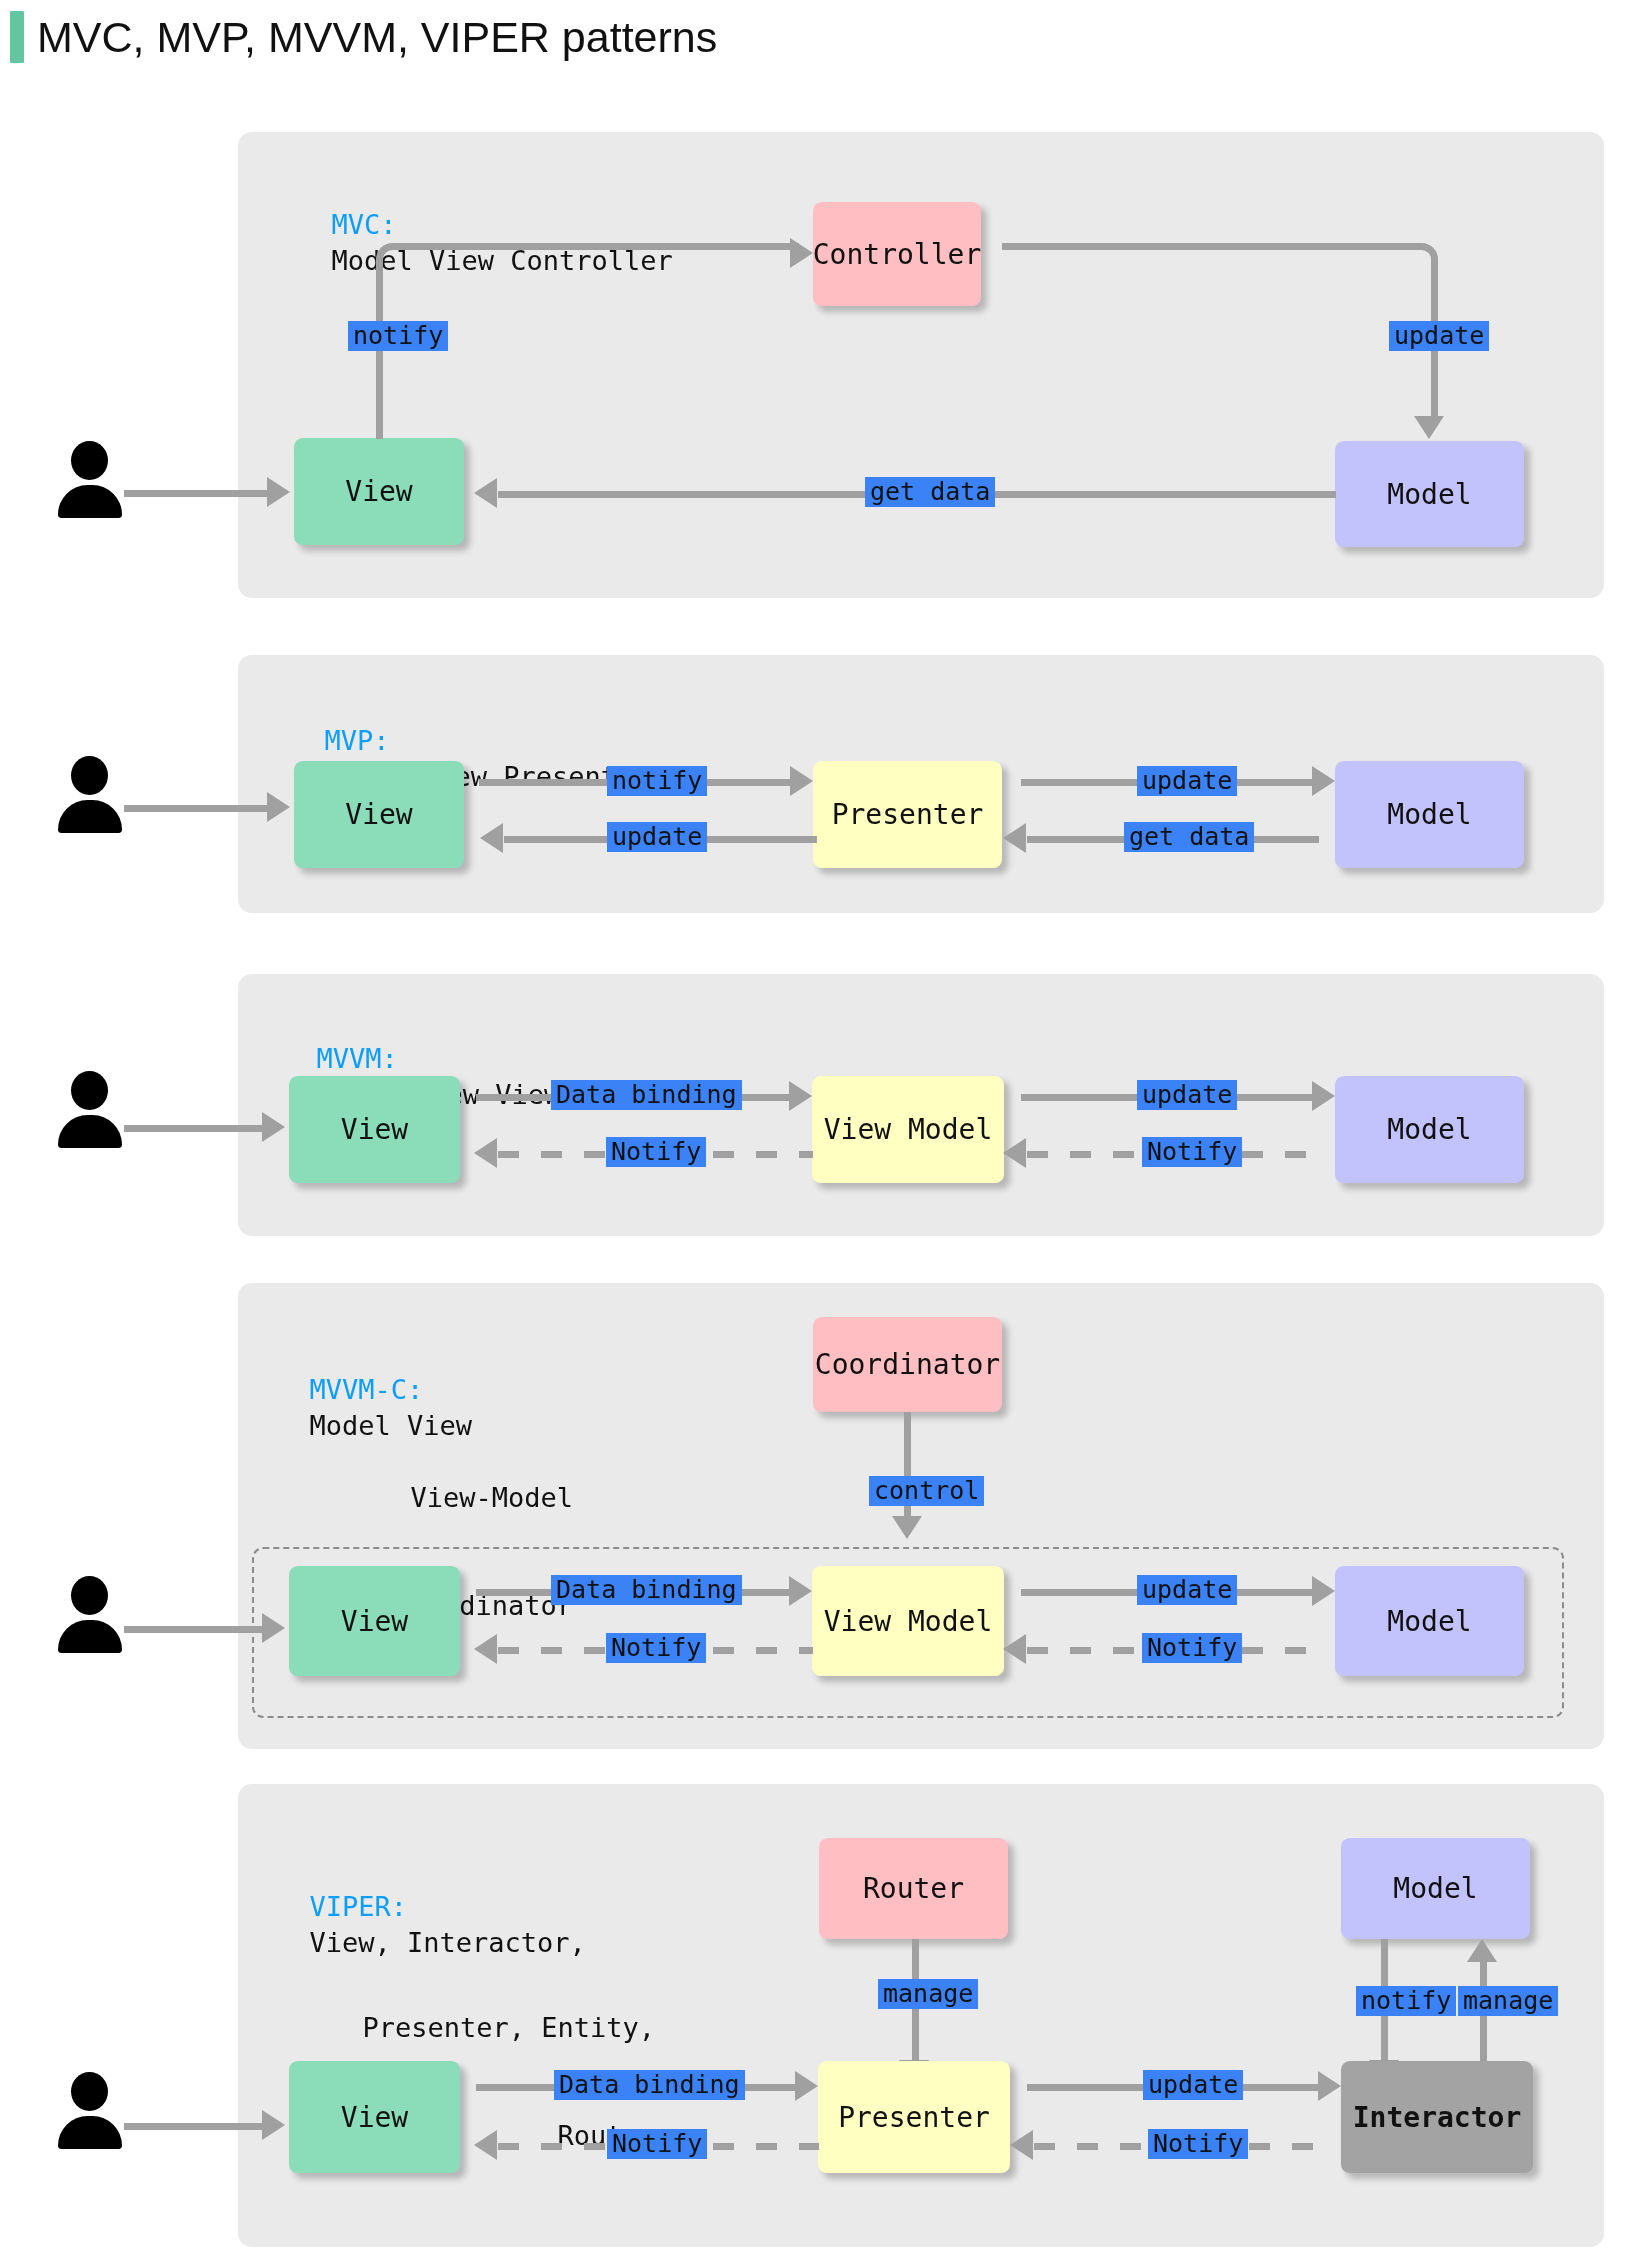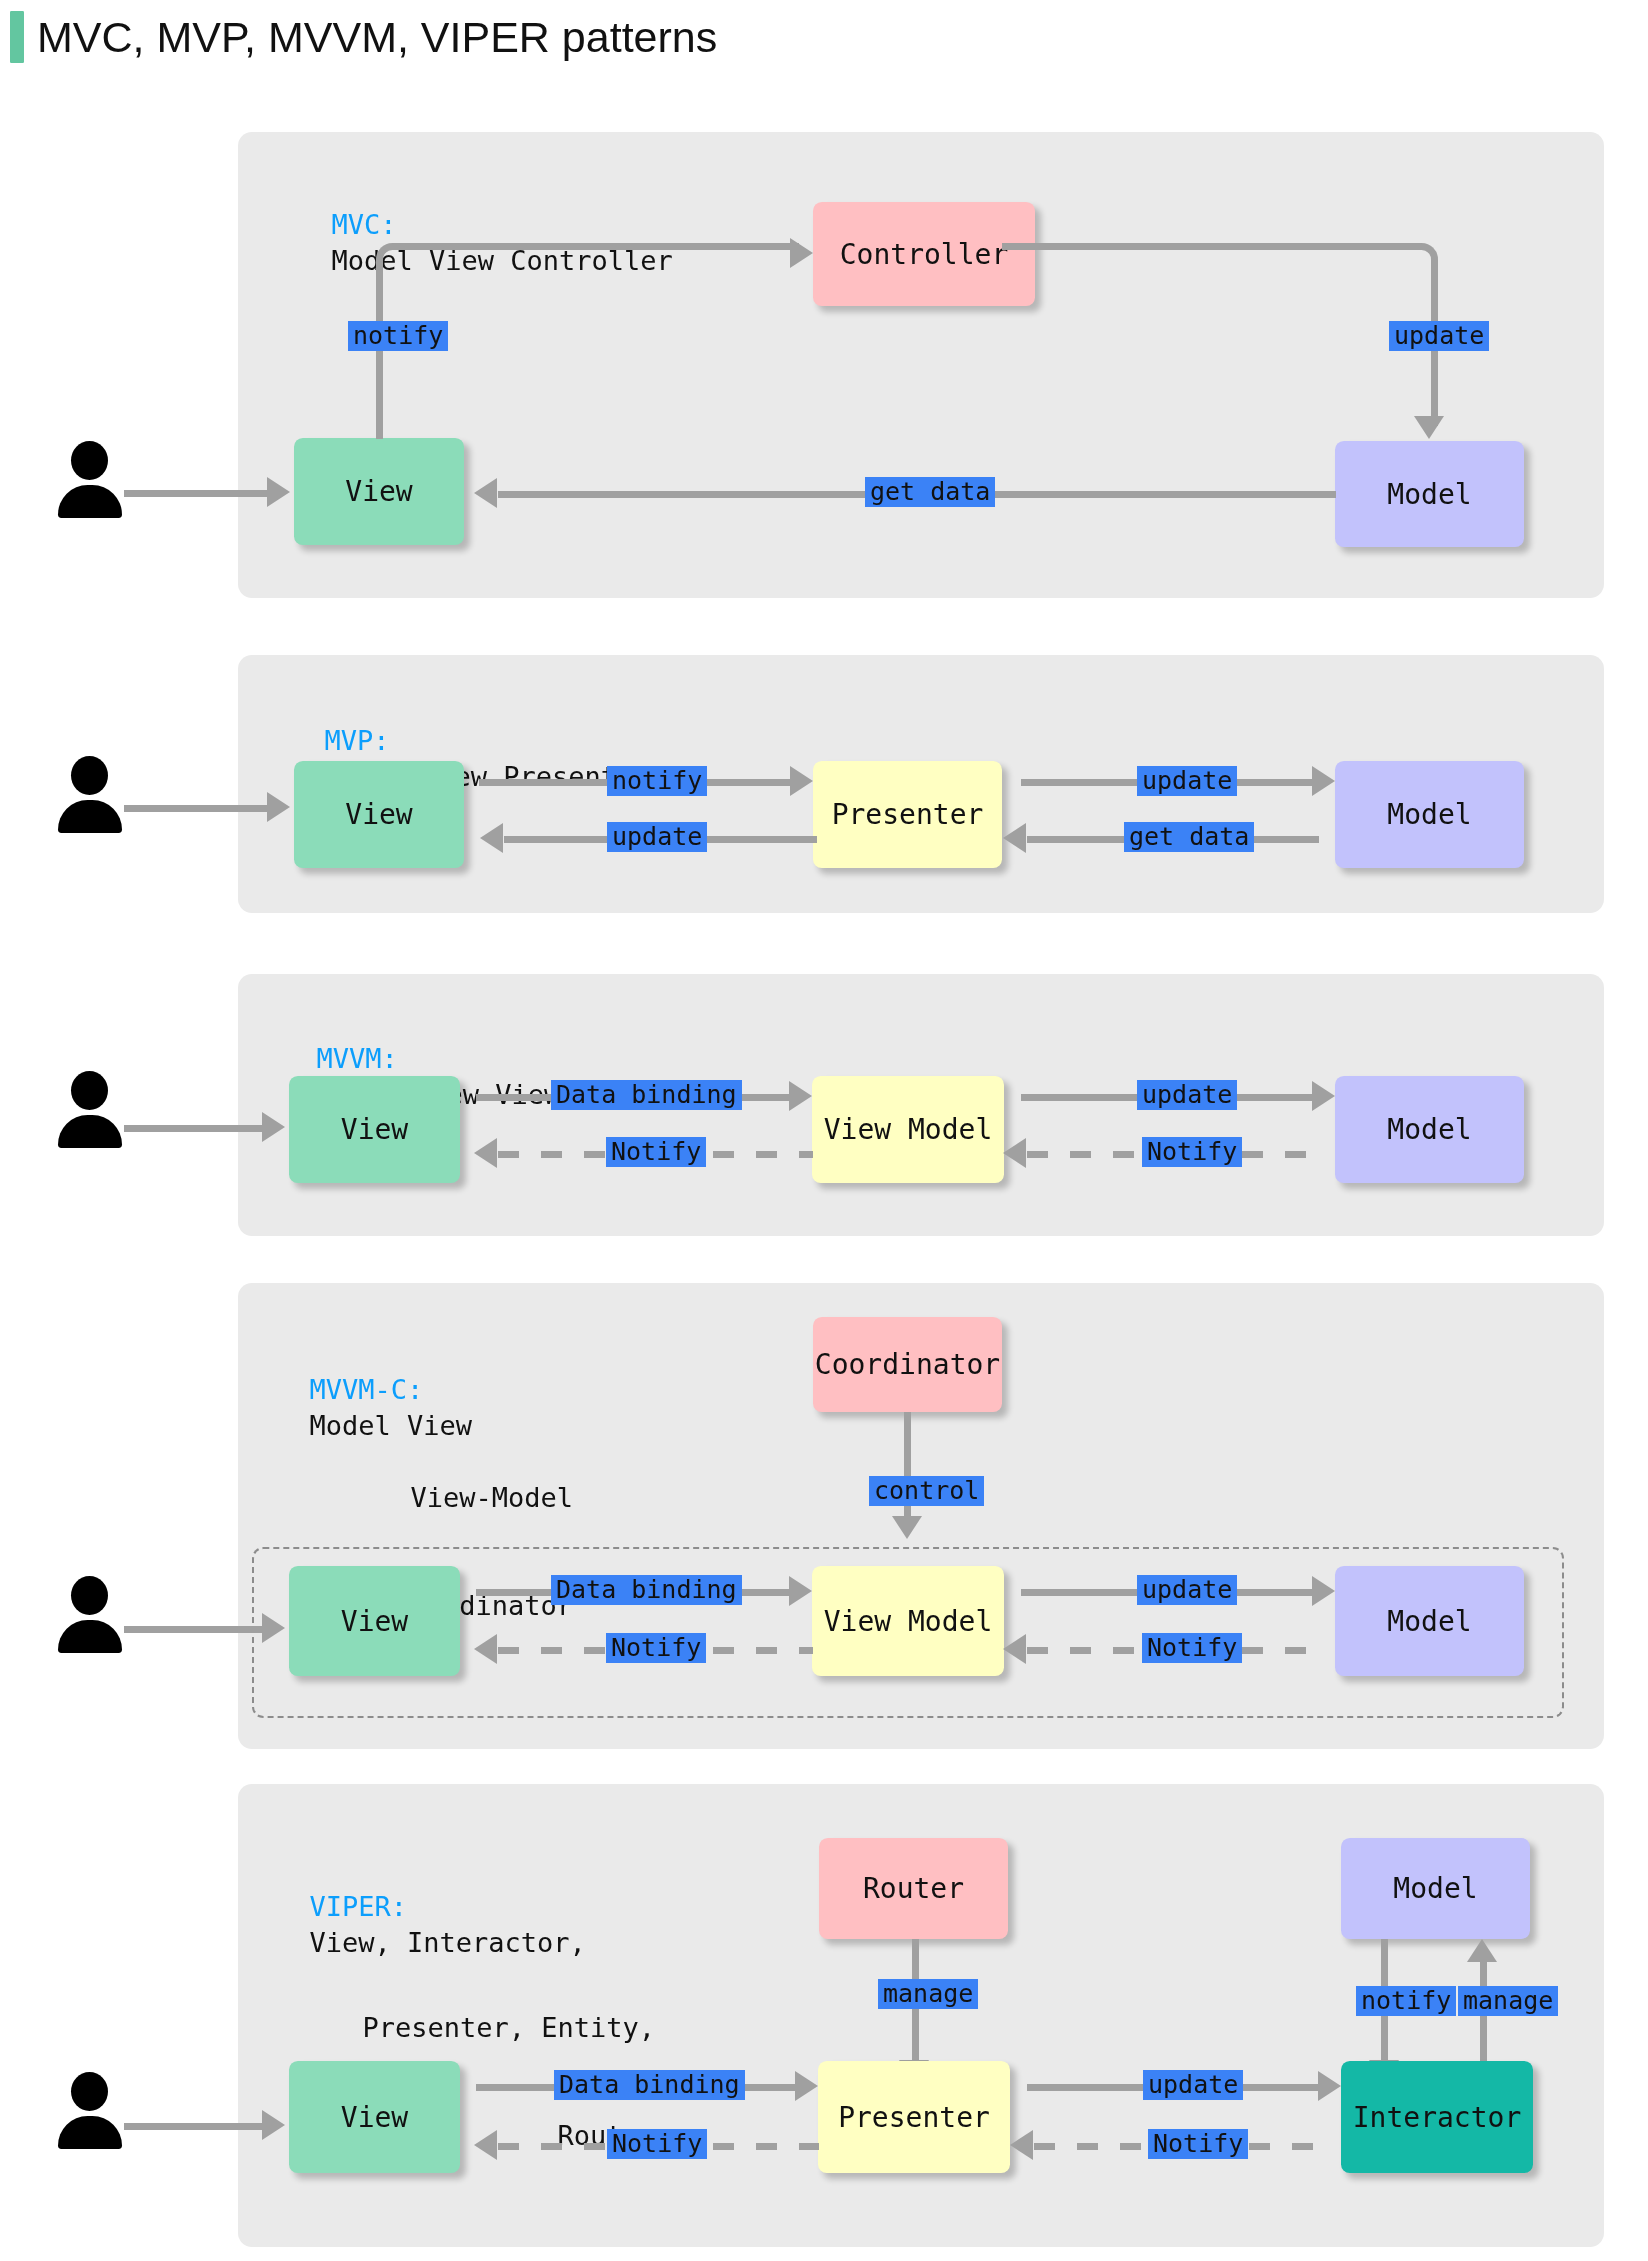--- a/index.html
+++ b/index.html
@@ -21,21 +21,21 @@
   .sec-label{position:absolute;font-size:27px;line-height:36px;color:#111;white-space:pre;}
   .sec-label .key{color:#0C9EFC;}
 
   
   .node{position:absolute;border-radius:8.8px;display:flex;align-items:center;justify-content:center;
         font-size:28px;color:#111;box-shadow:5.7px 5.7px 6.3px rgba(0,0,0,0.22);white-space:nowrap;}
   .n-green{background:#8BDCB9;}
   .n-pink{background:#FFBFC2;}
   .n-purple{background:#C2C2FC;}
   .n-yellow{background:#FFFFC2;}
-  .n-magenta{background:#14b8a6;}
+  .n-magenta{background:#a3a3a3;font-weight:bold;}
 
   
   .user-icon{position:absolute;width:69px;height:76px;}
   .user-icon .head{position:absolute;left:16.4px;top:0;width:37px;height:39px;background:#000;border-radius:50%;}
   .user-icon .body{position:absolute;left:2.5px;top:44px;width:64px;height:33px;background:#000;border-radius:33px 33px 3.8px 3.8px;}
 
   
   .h-line{position:absolute;height:7px;background:#A0A0A0;}
   .v-line{position:absolute;width:7px;background:#A0A0A0;}
   .h-dash{position:absolute;height:7px;
@@ -68,21 +68,21 @@
 </div>
 
 <div class="user-icon" style="left:55px;top:441px;">
   <div class="head"></div>
   <div class="body"></div>
 </div>
 <div class="h-line" style="left:124px;top:490px;width:144px;"></div>
 <div class="arrow right" style="left:267px;top:477px;"></div>
 
 <div class="node n-green" style="left:294px;top:438px;width:170px;height:107px;">View</div>
-<div class="node n-pink" style="left:813px;top:202px;width:222px;height:104px;">Controller</div>
+<div class="node n-pink" style="left:813px;top:202px;width:168px;height:104px;">Controller</div>
 <div class="node n-purple" style="left:1335px;top:441px;width:189px;height:106px;">Model</div>
 
 <div class="elbow tl" style="left:376px;top:243px;width:416px;height:189px;border-bottom:0;border-right:0;background:transparent;"></div>
 <div class="arrow right" style="left:790px;top:238px;"></div>
 <div class="edge-label" style="left:333px;top:321px;">notify</div>
 
 <div class="elbow tr" style="left:1002px;top:243px;width:429px;height:176px;border-bottom:0;border-left:0;background:transparent;"></div>
 <div class="arrow down" style="left:1414px;top:416px;"></div>
 <div class="edge-label" style="left:1374px;top:321px;">update</div>
 

